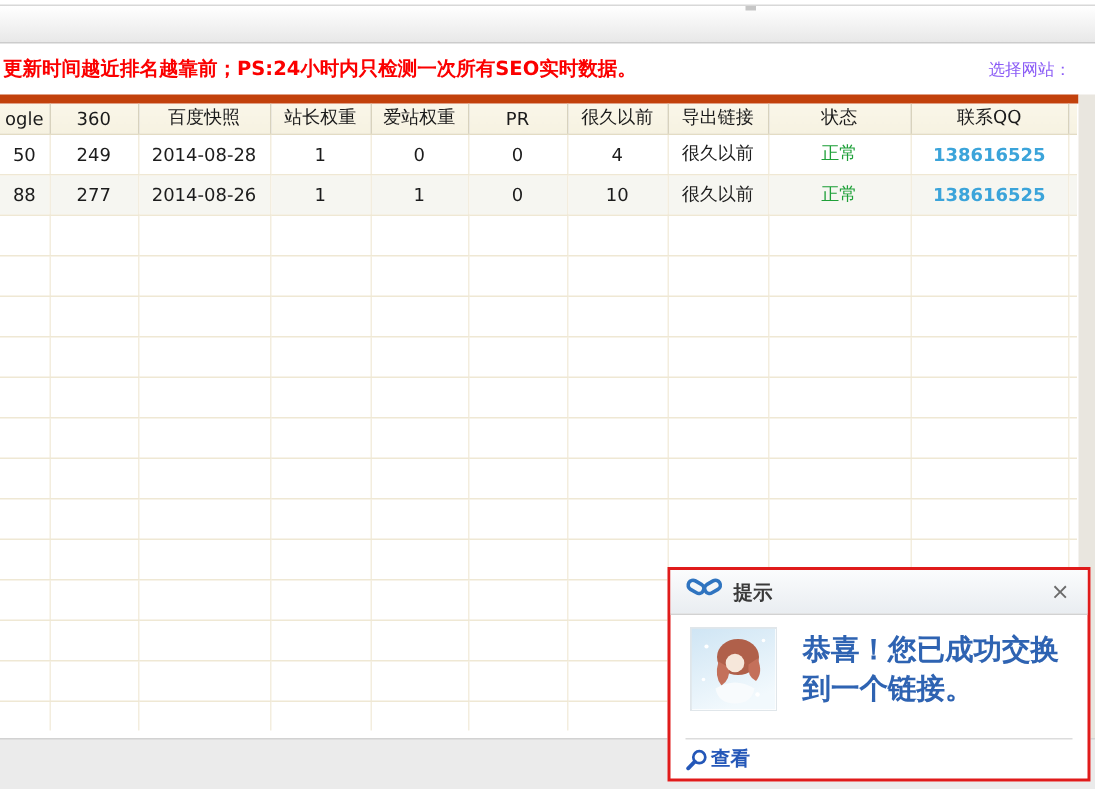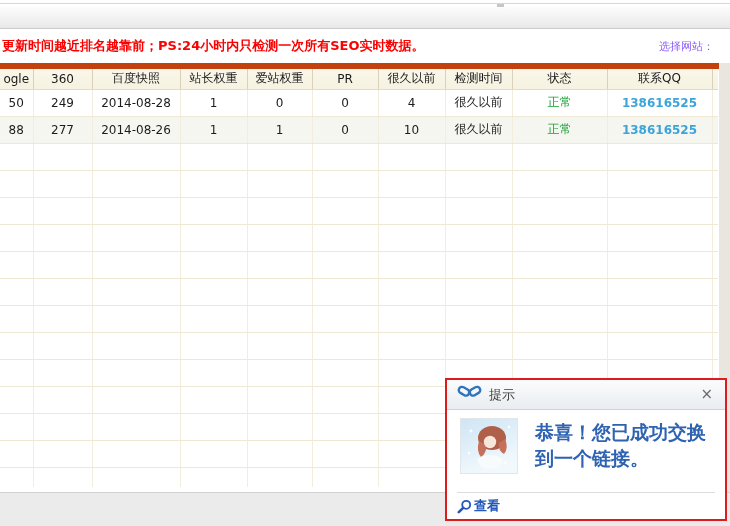--- a/index.html
+++ b/index.html
@@ -45,21 +45,21 @@
   .right-strip { position:absolute; left:719px; top:63px; width:11px; height:429px;
     background:#e9e6df; }
   .bottom-bar { position:absolute; left:0; top:492px; width:730px; height:34px;
     background:#ebebeb; border-top:1px solid #d2d2d2; }
 
   
   .popup { position:absolute; left:445px; top:378px; width:282px; height:143px;
     border:2px solid var(--popup-border-red,#e01b1b); background:#fff; z-index:5; }
   .popup-title { height:30px; display:flex; align-items:center; padding:0 10px;
     background:linear-gradient(#fbfcfd,#e9edf1); border-bottom:1px solid #d2d2d2; }
-  .popup-title-text { margin-left:7px; font-size:13px; font-weight:normal; color:#3a3a3a; }
+  .popup-title-text { margin-left:7px; font-size:13px; font-weight:bold; color:#3a3a3a; }
   .popup-close { margin-left:auto; font-size:15px; color:#6b6b6b; line-height:1; cursor:pointer;
     padding:0 2px; }
   .popup-body { display:flex; align-items:center; padding:9px 12px 0 14px; gap:18px; }
   .thumb { width:56px; height:54px; flex:0 0 auto; box-shadow:0 0 0 1px #e0e6ea; }
   .popup-msg { font-size:19px; font-weight:bold; color:var(--message-blue,#2e63b2); }
   .popup-footer { position:absolute; left:10px; right:10px; bottom:0; height:27px;
     border-top:1px solid #dcdcdc; display:flex; align-items:center; }
   .view-link { display:flex; align-items:center; gap:2px; font-size:13px; font-weight:bold;
     color:var(--action-blue,#2457b8); cursor:pointer; }
 </style>
@@ -95,21 +95,21 @@
         </colgroup>
         <thead>
           <tr>
             <th>ogle</th>
             <th>360</th>
             <th>百度快照</th>
             <th>站长权重</th>
             <th>爱站权重</th>
             <th>PR</th>
             <th>很久以前</th>
-            <th>检测时间</th>
+            <th>导出链接</th>
             <th>状态</th>
             <th>联系QQ</th>
             <th></th>
           </tr>
         </thead>
         <tbody>
           <tr>
             <td>50</td>
             <td>249</td>
             <td>2014-08-28</td>

